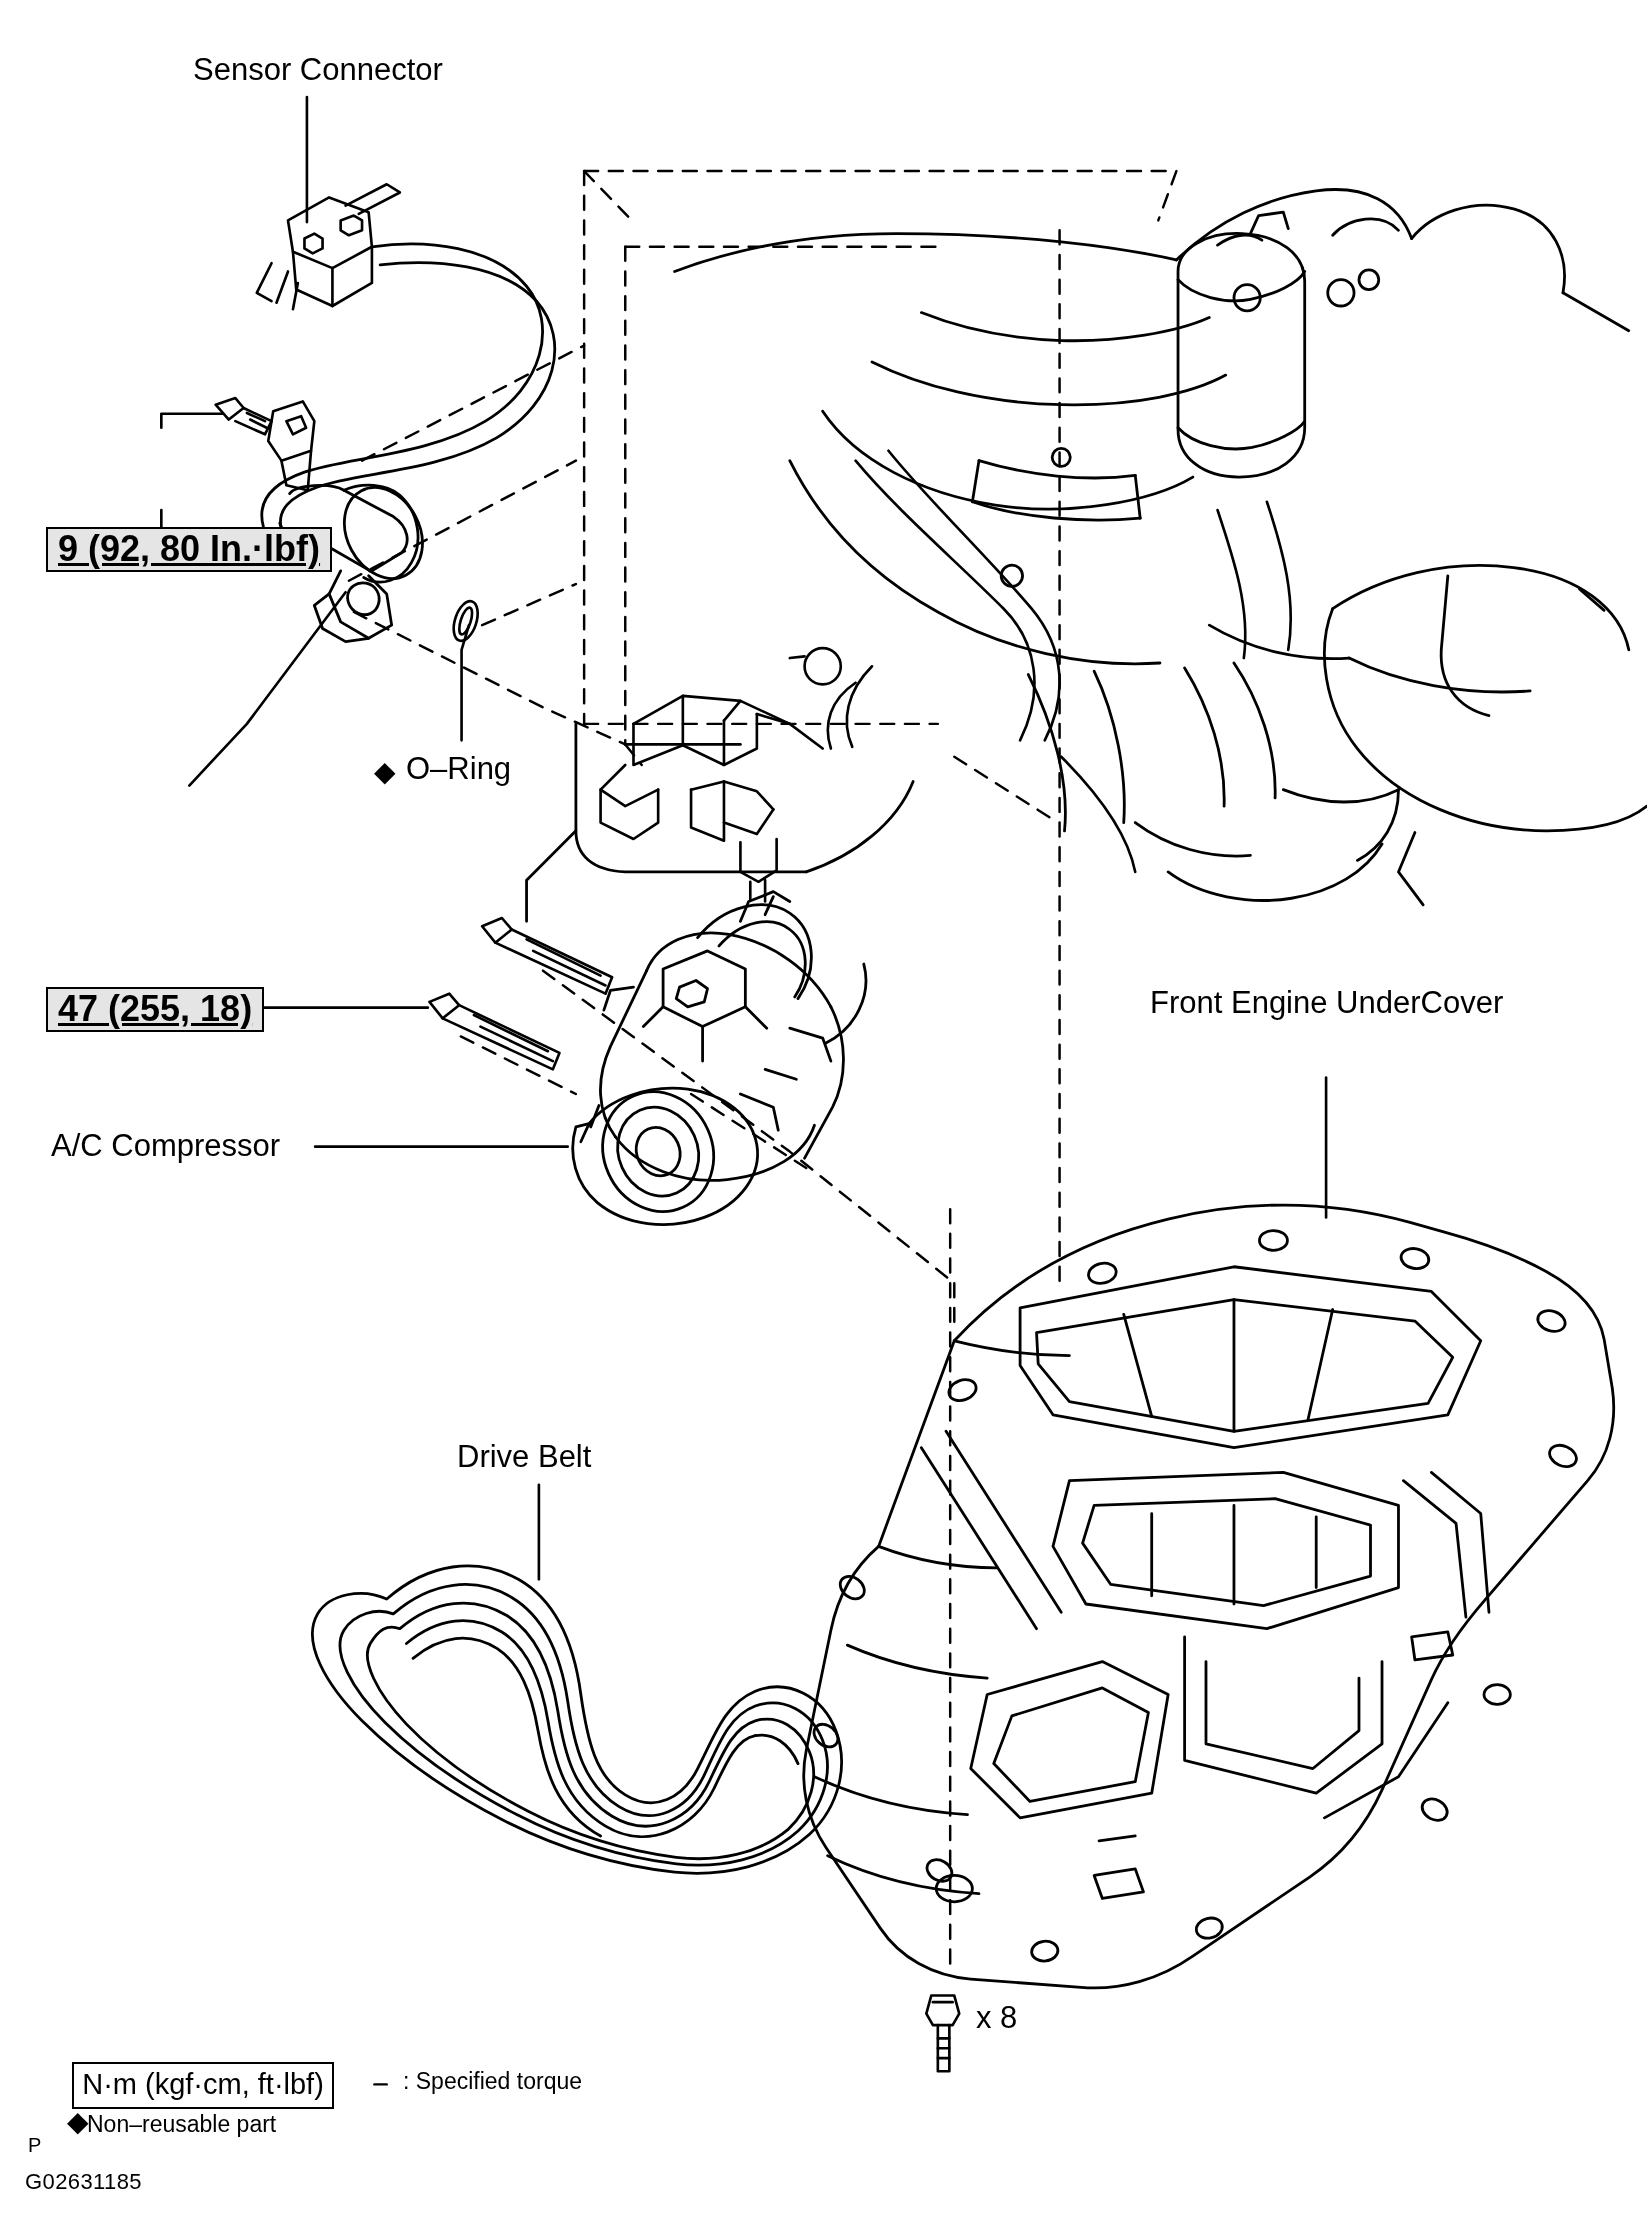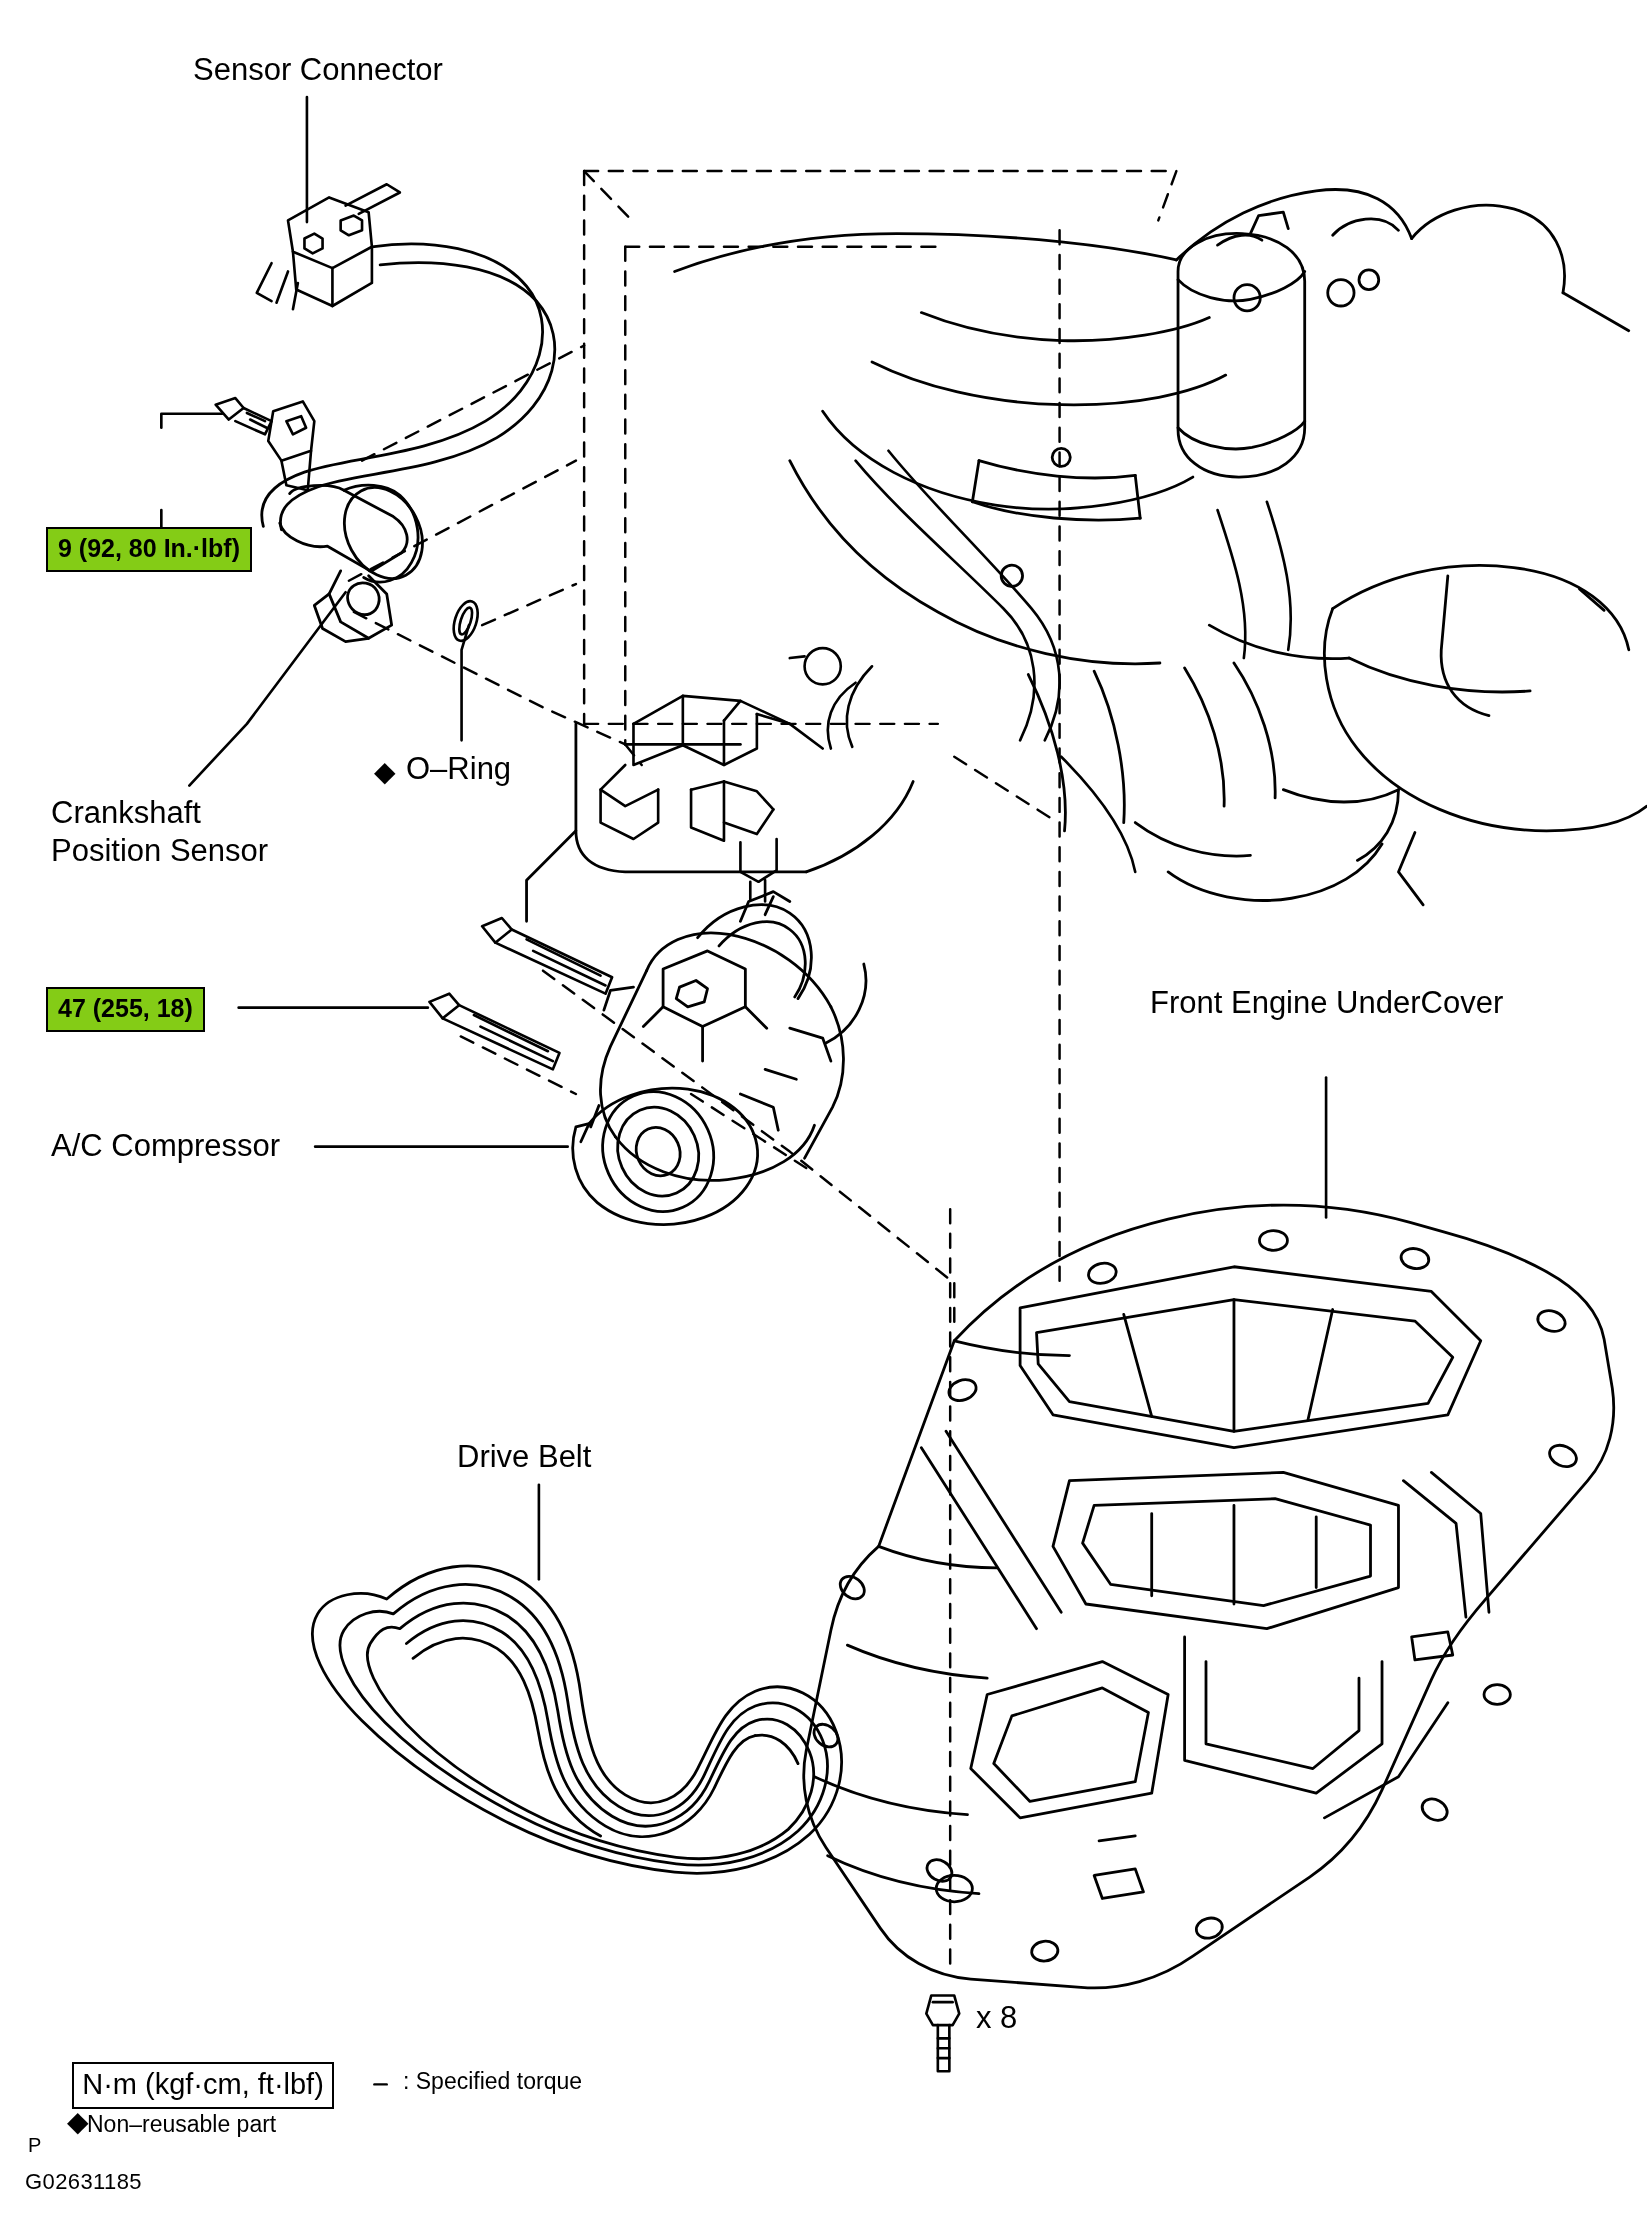--- a/index.html
+++ b/index.html
@@ -29,27 +29,28 @@
     position: absolute;
     font-family: "Liberation Sans", sans-serif;
     font-size: 31px;
     line-height: 38px;
     color: #000000;
     white-space: pre;
   }
   .torque-box {
     position: absolute;
     border: 2.1px solid #000000;
-    background: #84cc16;
+    background: #e5e5e5;
     padding: 4.1px 10px 5.8px 10px;
     font-family: "Liberation Sans", sans-serif;
-    font-size: 25px;
+    font-size: 36px;
     font-weight: bold;
     line-height: 31px;
     white-space: pre;
+    text-decoration: underline;
   }
   .legend-box {
     position: absolute;
     border: 2.1px solid #000000;
     background: #ffffff;
     padding: 4.1px 8.2px 5.8px 8.2px;
     font-family: Liberation Sans, sans-serif;
     font-size: 29px;
     line-height: 33px;
     white-space: pre;
@@ -354,22 +355,20 @@
       <g stroke-width="3">
         <path d="M455 2534 L470 2534"></path>
       </g>
     </g>
   </svg>
 
   <div class="lbl" style="left:193px; top:51px;">Sensor Connector</div>
 
   <div class="torque-box" style="left:46px; top:527px;">9 (92, 80 In.·lbf)</div>
 
-  <div class="lbl" style="left:51px; top:794px;">Crankshaft
-Position Sensor</div>
 
   <div class="lbl" style="left:374px; top:753px; font-size:28px;">◆</div>
   <div class="lbl" style="left:406px; top:750px;">O–Ring</div>
 
   <div class="torque-box" style="left:46px; top:987px;">47 (255, 18)</div>
 
   <div class="lbl" style="left:51px; top:1127px;">A/C Compressor</div>
 
   <div class="lbl" style="left:1150px; top:984px;">Front Engine UnderCover</div>
 

